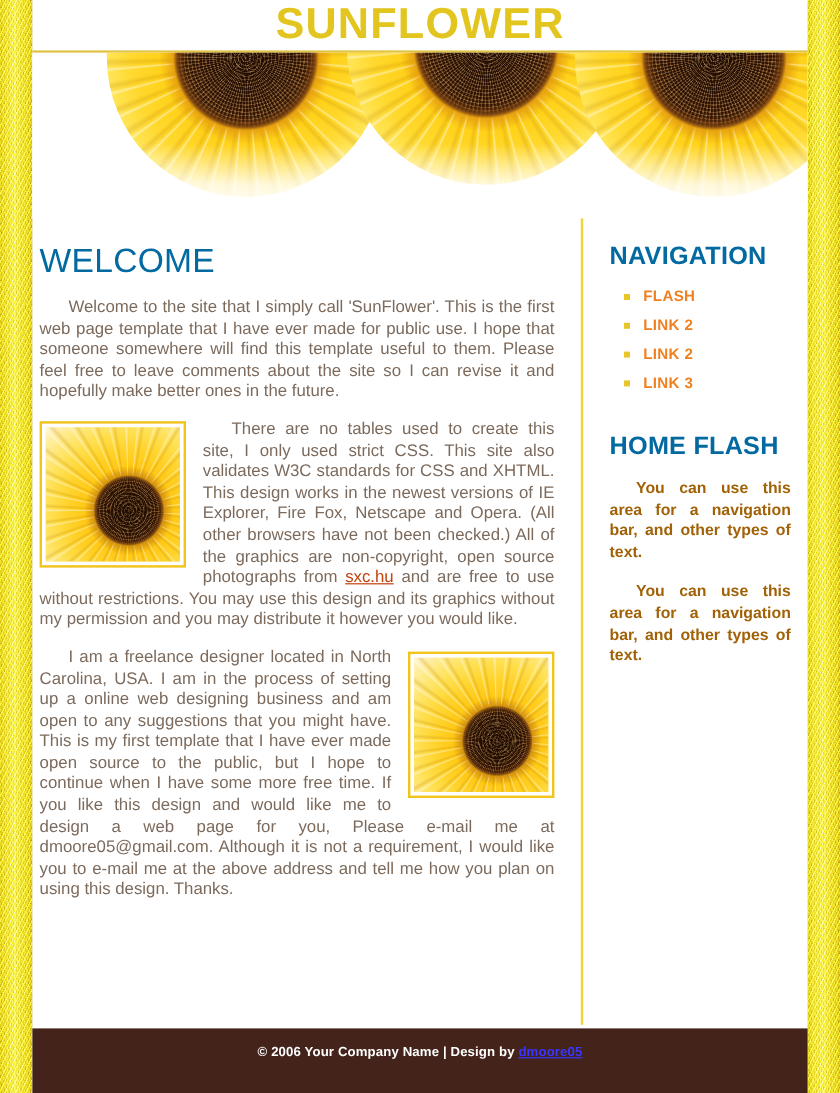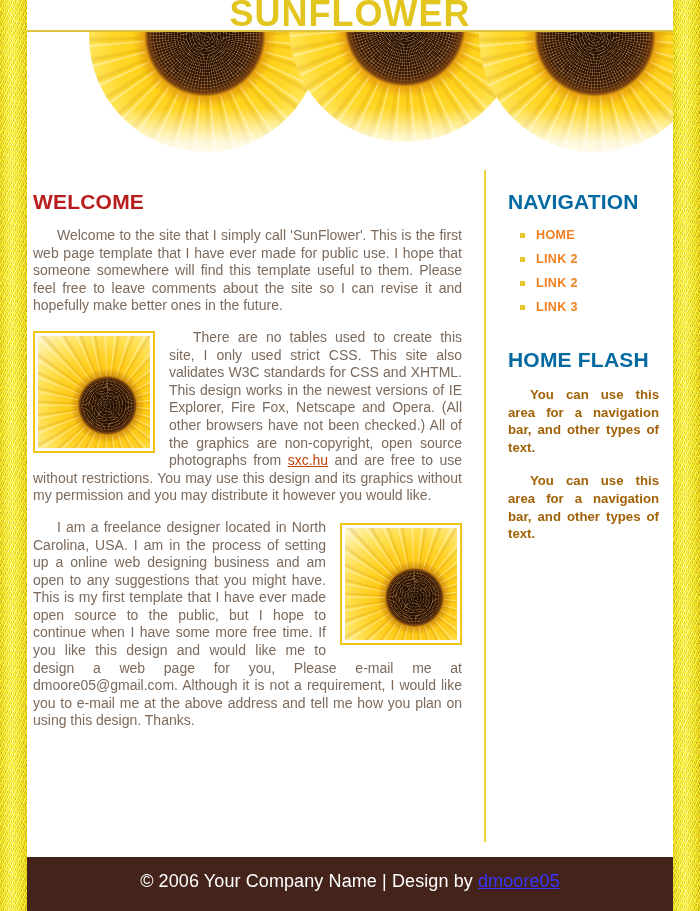--- a/index.html
+++ b/index.html
@@ -47,21 +47,21 @@
     position: absolute;
     left: 27px;
     top: 0;
     width: 646px;
     height: 911px;
     background: #ffffff;
   }
 
   
   .header {
-    height: 32px;
+    height: 44px;
     border-bottom: 2px solid #e0c341;
     box-sizing: border-box;
     display: flex;
     align-items: center;
     justify-content: center;
   }
   .site-title {
     color: #e3c51f;
     font-size: 36px;
     font-weight: bold;
@@ -155,23 +155,23 @@
     background: #f0d23a;
     align-self: stretch;
   }
   .col-right {
     flex: 1;
     padding: 14px 14px 0 22px;
     box-sizing: border-box;
   }
 
   h2.section-heading {
-    color: #b91c1c;
-    font-size: 21px;
-    font-weight: bold;
+    color: #0369a1;
+    font-size: 28px;
+    font-weight: normal;
     margin: 6px 0 13px 0;
     letter-spacing: .2px;
   }
   h2.side-heading {
     color: #0369a1;
     font-size: 21px;
     font-weight: bold;
     margin: 6px 0 14px 0;
     letter-spacing: .2px;
   }
@@ -289,22 +289,22 @@
     height: 54px;
     background: #43231a;
     color: #ffffff;
     display: flex;
     align-items: flex-start;
     justify-content: center;
     box-sizing: border-box;
     padding-top: 14px;
   }
   .footer-text {
-    font-size: 18px;
-    font-weight: normal;
+    font-size: 11px;
+    font-weight: bold;
     letter-spacing: .1px;
   }
   .footer-text a {
     color: #3a35ff;
     text-decoration: underline;
   }
 </style>
 </head>
 <body>
 
@@ -349,21 +349,21 @@
 
     </div>
 
     <div class="divider"></div>
 
     <div class="col-right">
 
       <h2 class="side-heading">NAVIGATION</h2>
       <ul class="nav-list">
         <li>
-          <a href="#">HOME</a>
+          <a href="#">FLASH</a>
         </li>
         <li>
           <a href="#">LINK 2</a>
         </li>
         <li>
           <a href="#">LINK 2</a>
         </li>
         <li>
           <a href="#">LINK 3</a>
         </li>

